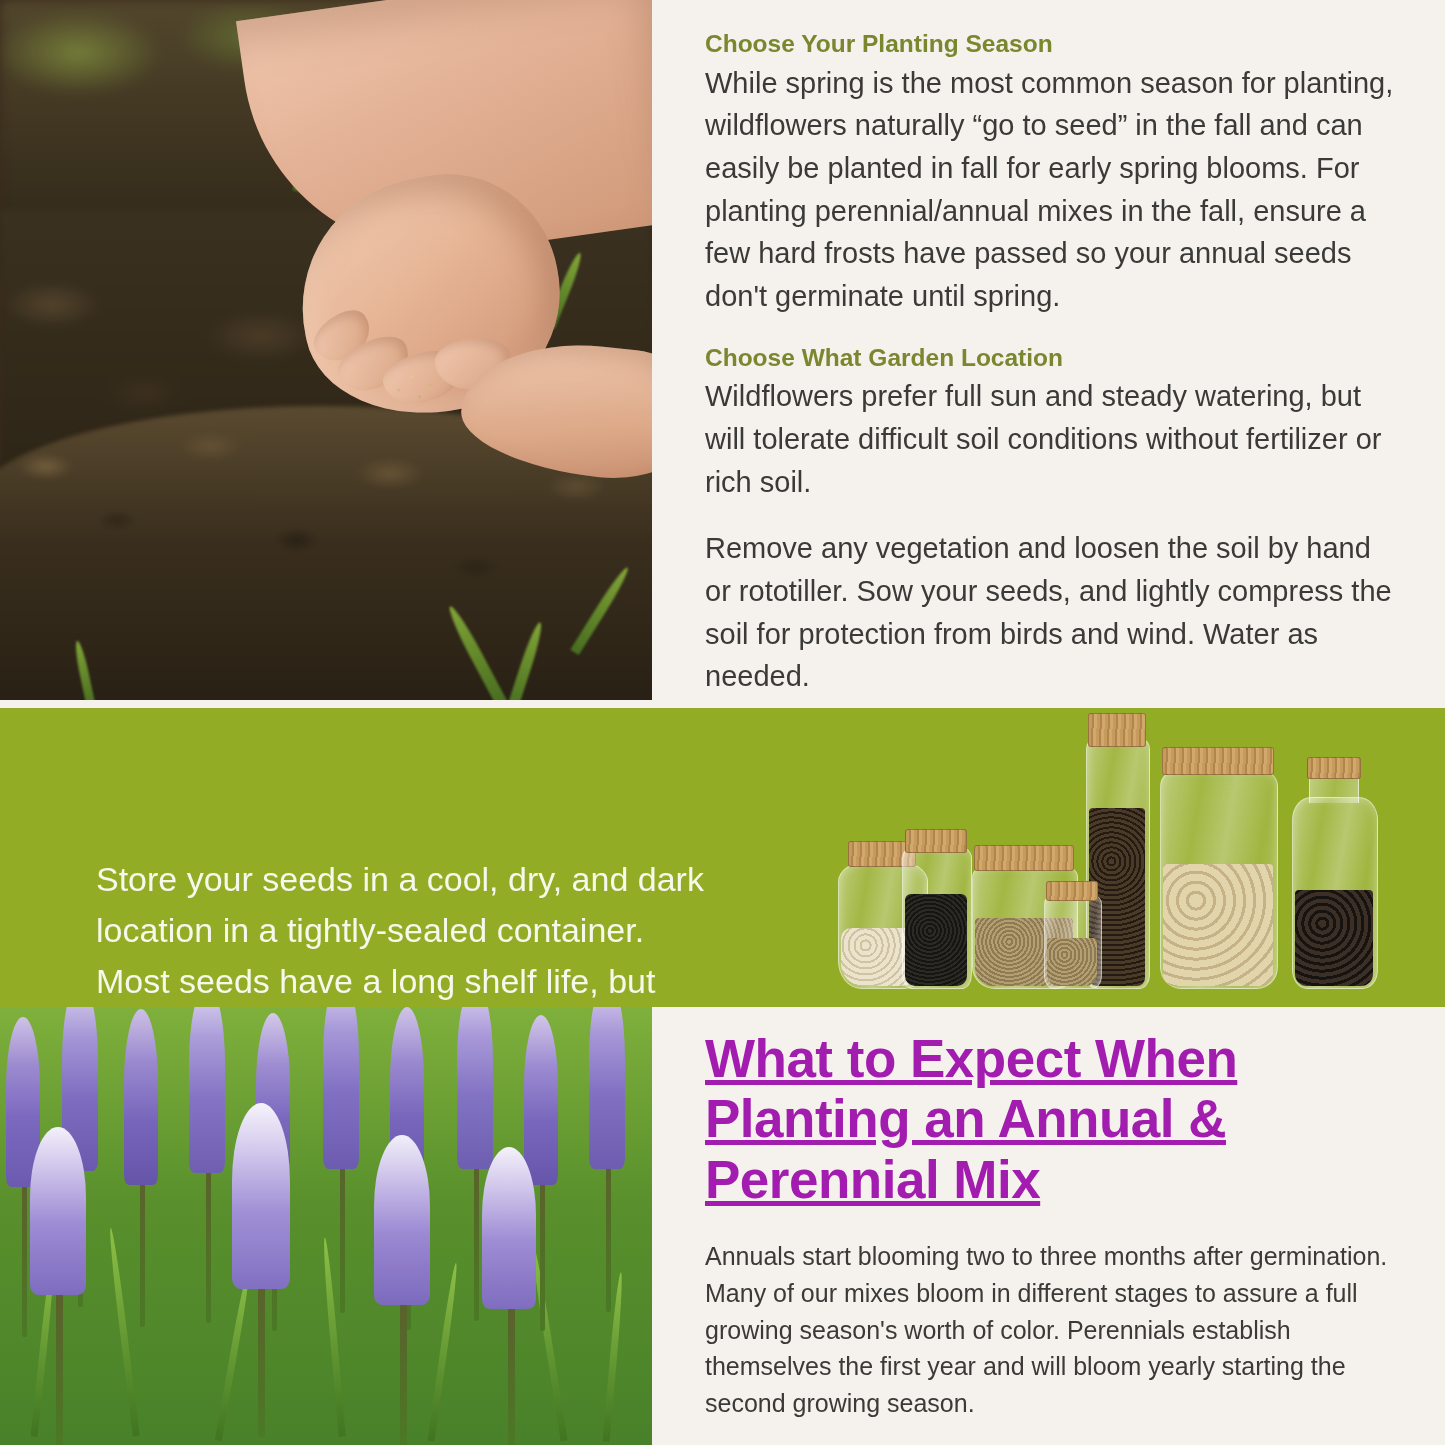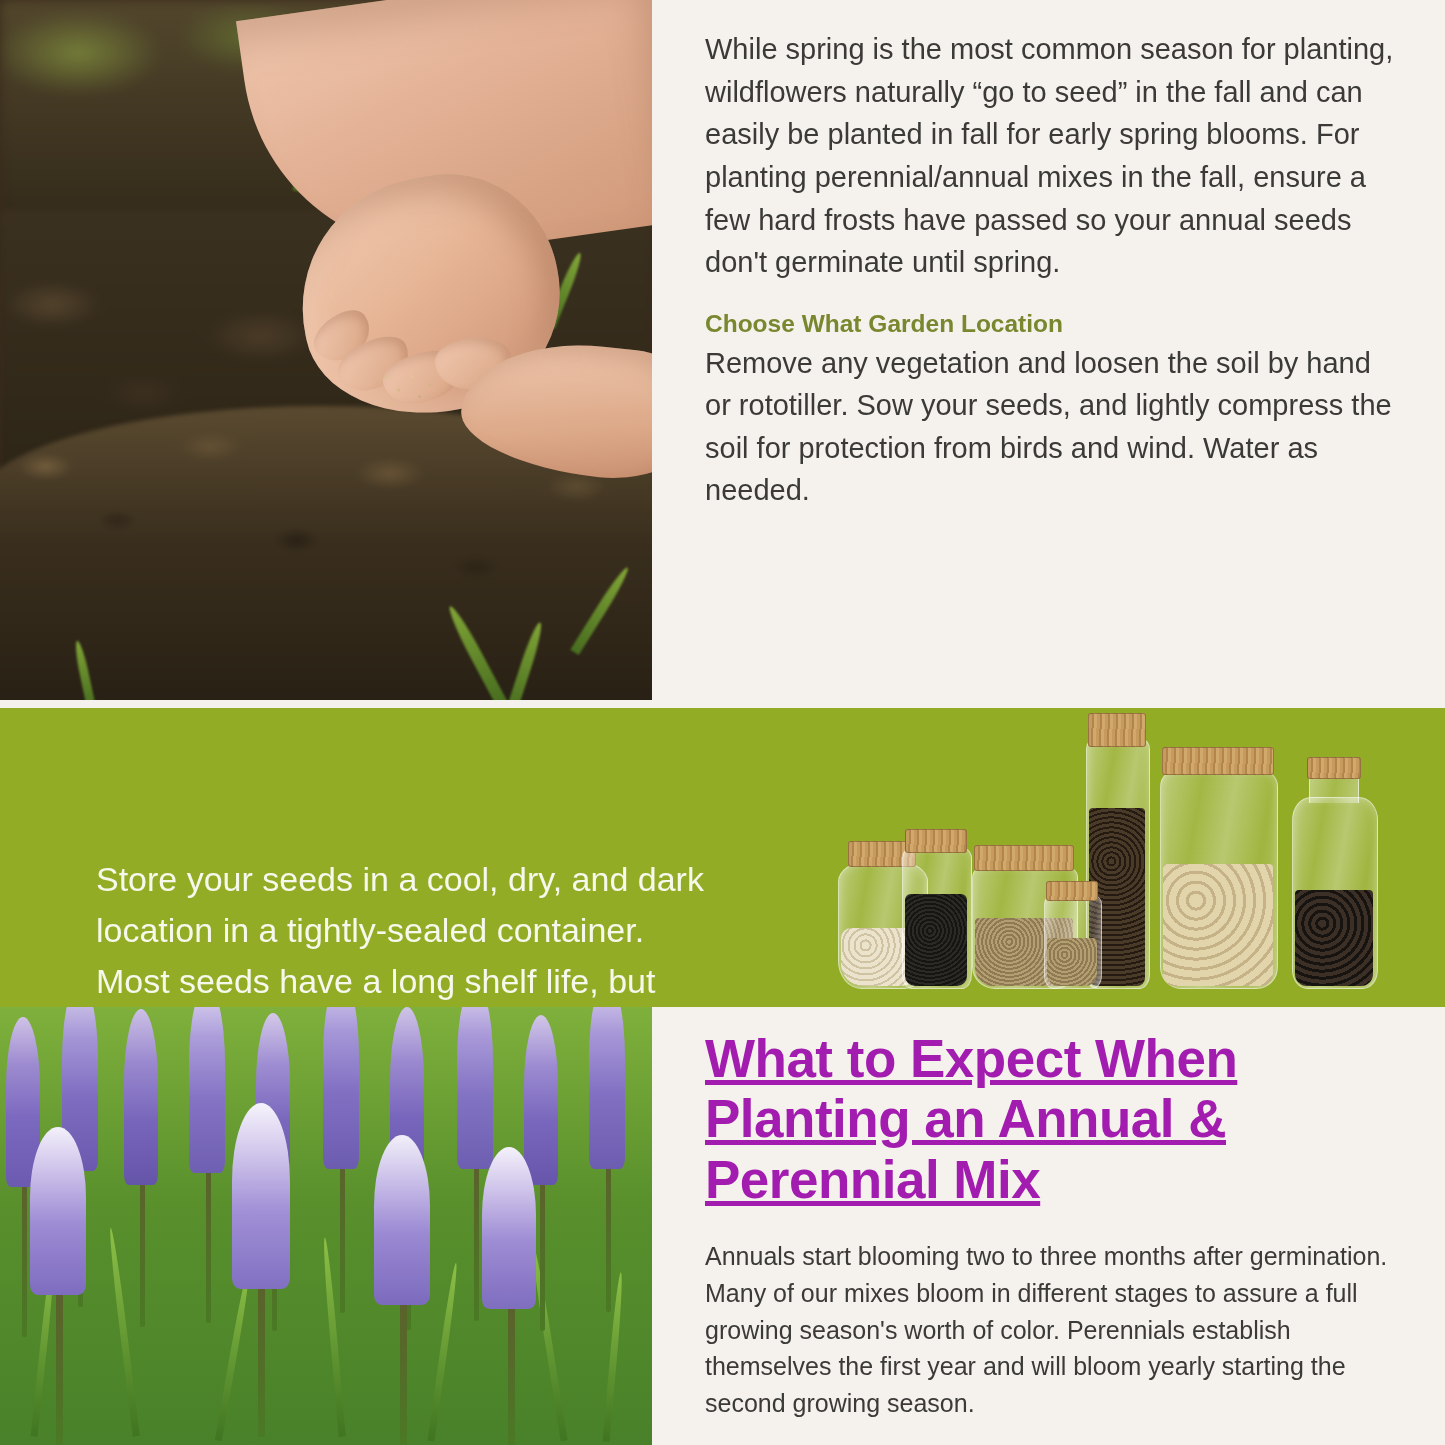--- a/index.html
+++ b/index.html
@@ -306,23 +306,25 @@
         <div class="finger" style="left:24px; top:150px; width:74px; height:46px; transform:rotate(-14deg);"></div>
         <div class="finger" style="left:66px; top:172px; width:80px; height:48px; transform:rotate(-4deg);"></div>
         <div class="finger" style="left:120px; top:168px; width:76px; height:50px; transform:rotate(6deg);"></div>
       </div>
       <div class="hand2"></div>
       <div class="seedfall"></div>
     </div>
 
     <div class="right-col">
 
+      <p class="subhead">Choose Your Planting Season</p>
       <p class="bodytext">While spring is the most common season for planting, wildflowers naturally “go to seed” in the fall and can easily be planted in fall for early spring blooms. For planting perennial/annual mixes in the fall, ensure a few hard frosts have passed so your annual seeds don't germinate until spring.</p>
 
       <p class="subhead">Choose What Garden Location</p>
+      <p class="bodytext">Wildflowers prefer full sun and steady watering, but will tolerate difficult soil conditions without fertilizer or rich soil.</p>
 
       <p class="bodytext last">Remove any vegetation and loosen the soil by hand or rototiller. Sow your seeds, and lightly compress the soil for protection from birds and wind. Water as needed.</p>
     </div>
   </div>
 
   <div class="green-band">
     <p class="store-body">Store your seeds in a cool, dry, and dark location in a tightly-sealed container. Most seeds have a long shelf life, but heat and moisture could shorten it.</p>
 
     <div class="jars">
 

